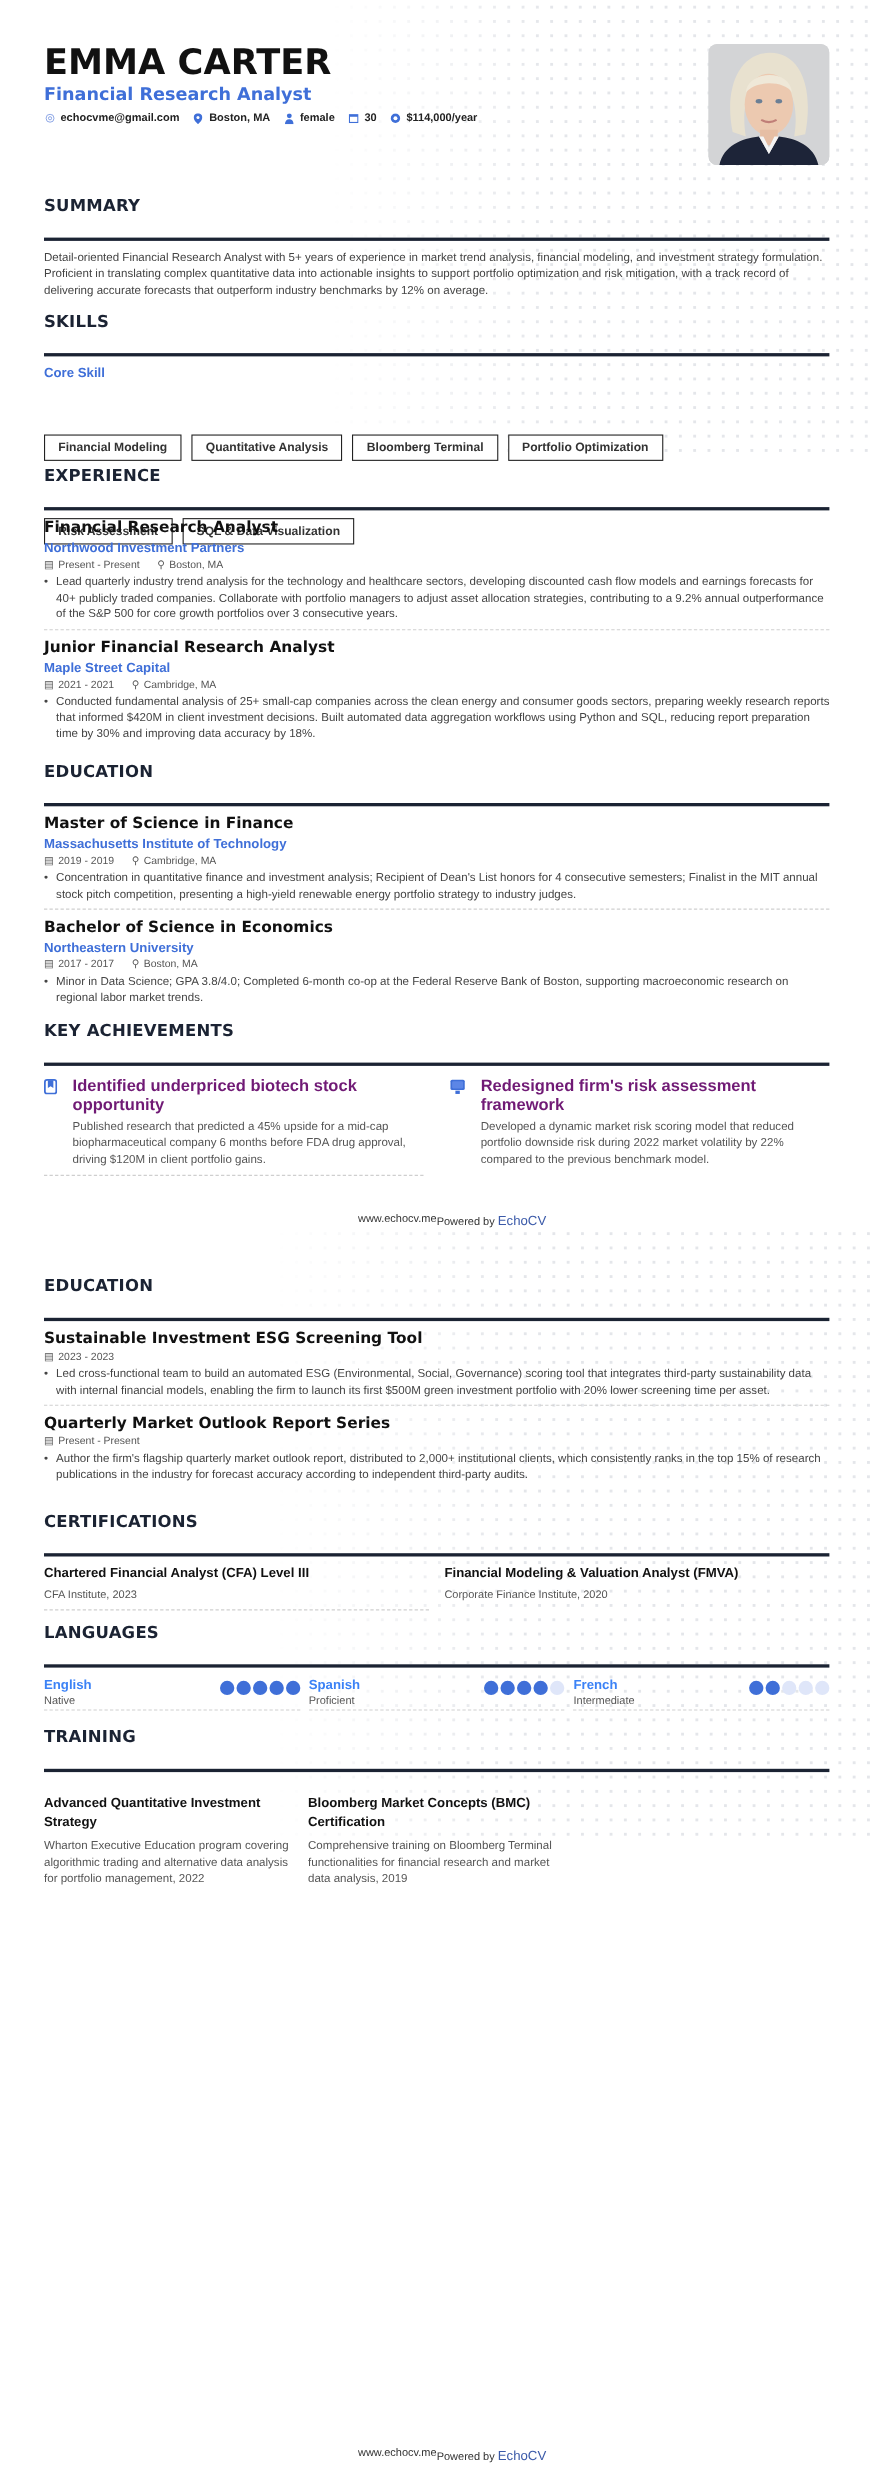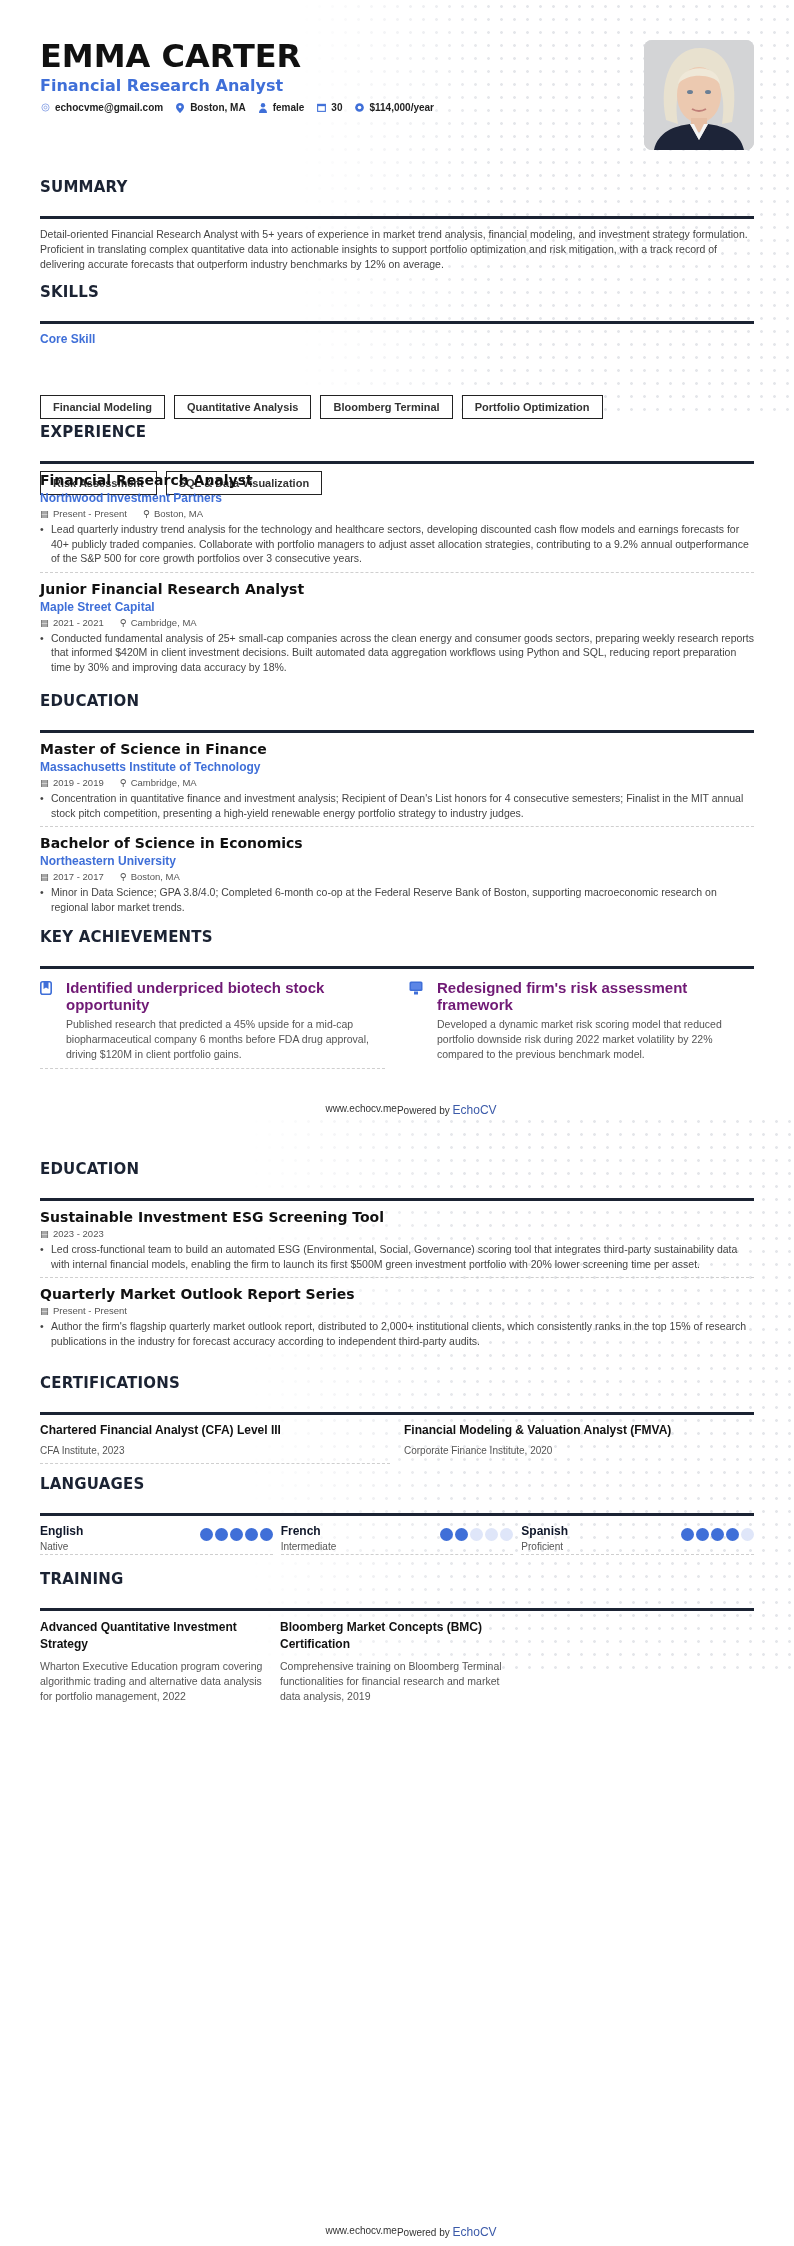--- a/index.html
+++ b/index.html
@@ -51,26 +51,26 @@
     .ach-desc { font-size: 10.5px; line-height: 15px; color: #555; margin-top: 4px; }
     .footer { position: absolute; left: 52px; width: 718px; display: flex; justify-content: center; font-size: 10px; color: #333; }
     .footer .brand { font-size: 12px; color: #3b5aa9; }
     .cert-grid { display: grid; grid-template-columns: 1fr 1fr; gap: 14px; margin-top: 8px; }
     .cert { padding-bottom: 7px; }
     .cert.dashed { border-bottom: 1px dashed #cfcfcf; }
     .cert-title { font-weight: bold; font-size: 12px; color: #111; }
     .cert-sub { font-size: 10px; color: #555; margin-top: 8px; }
     .lang-grid { display: grid; grid-template-columns: 1fr 1fr 1fr; gap: 8px; margin-top: 8px; }
     .lang { display: flex; justify-content: space-between; border-bottom: 1px dashed #cfcfcf; padding-bottom: 2px; }
-    .lang-name { font-weight: bold; font-size: 12px; color: #0f172a; }
+    .lang-name { font-weight: bold; font-size: 12px; color: #3b82f6; }
     .lang-level { font-size: 10px; color: #555; margin-top: 3px; }
     .pips { display: flex; gap: 2px; margin-top: 4px; }
     .pip { width: 13px; height: 13px; border-radius: 50%; background: #dfe6f9; }
     .pip.on { background: #3f6fd8; }
-    .train-grid { display: grid; grid-template-columns: 240px 240px; gap: 0px; margin-top: 8px; }
+    .train-grid { display: grid; grid-template-columns: 240px 240px; gap: 0px; margin-top: 20px; }
     .train-title { font-weight: bold; font-size: 12px; color: #111; line-height: 17px; }
     .train-desc { font-size: 10.5px; color: #555; line-height: 15px; margin-top: 6px; padding-right: 10px; }
   </style>
 </head>
 <body>
 
 <div class="dots" style="left:300px;top:0;width:494px;height:420px;-webkit-mask-image:linear-gradient(90deg,transparent,#000 40%);mask-image:linear-gradient(90deg,transparent,#000 40%);"></div>
 <div class="dots" style="left:250px;top:1115px;width:544px;height:560px;-webkit-mask-image:linear-gradient(90deg,transparent,#000 40%);mask-image:linear-gradient(90deg,transparent,#000 40%);"></div>
 
 <div class="page" style="top:38px;">
@@ -329,41 +329,41 @@
       <div class="pips">
           <span class="pip on"></span>
           <span class="pip on"></span>
           <span class="pip on"></span>
           <span class="pip on"></span>
           <span class="pip on"></span>
         </div>
     </div>
     <div class="lang">
       <div>
+          <div class="lang-name">Spanish</div>
+          <div class="lang-level">Proficient</div>
+        </div>
+      <div class="pips">
+          <span class="pip on"></span>
+          <span class="pip on"></span>
+          <span class="pip on"></span>
+          <span class="pip on"></span>
+          <span class="pip"></span>
+        </div>
+    </div>
+    <div class="lang">
+      <div>
           <div class="lang-name">French</div>
           <div class="lang-level">Intermediate</div>
         </div>
       <div class="pips">
           <span class="pip on"></span>
           <span class="pip on"></span>
           <span class="pip"></span>
           <span class="pip"></span>
-          <span class="pip"></span>
-        </div>
-    </div>
-    <div class="lang">
-      <div>
-          <div class="lang-name">Spanish</div>
-          <div class="lang-level">Proficient</div>
-        </div>
-      <div class="pips">
-          <span class="pip on"></span>
-          <span class="pip on"></span>
-          <span class="pip on"></span>
-          <span class="pip on"></span>
           <span class="pip"></span>
         </div>
     </div>
   </div>
 </div>
 
 <div class="page" style="top:1570px;">
   <div class="sec-title">TRAINING</div>
   <div class="train-grid">
     <div>

